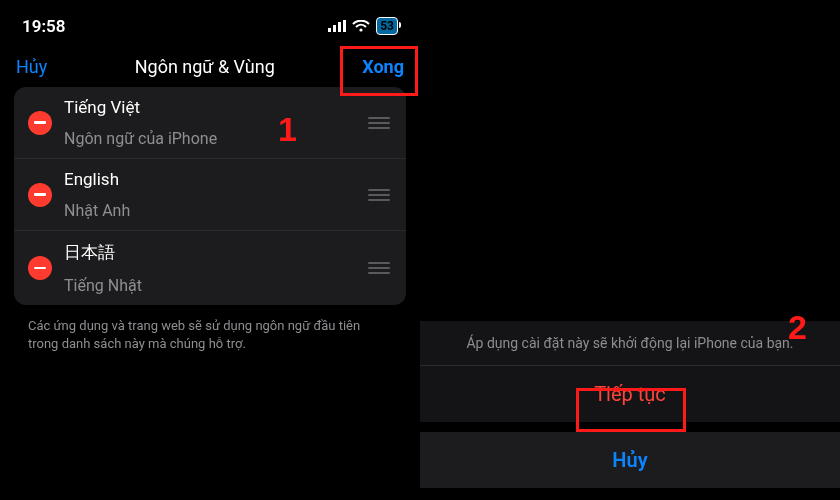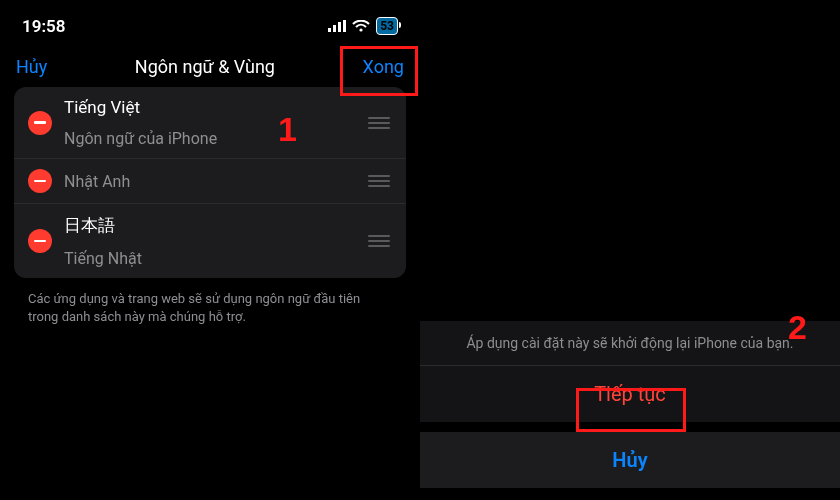--- a/index.html
+++ b/index.html
@@ -10,21 +10,21 @@
 
 .status-bar{display:flex;align-items:center;justify-content:space-between;padding:10px 22px 0 22px;height:32px;font-size:17px;font-weight:600}
 .status-right{display:flex;align-items:center;gap:6px}
 .sig-icon,.wifi-icon{display:inline-block}
 .sig-icon svg,.wifi-icon svg{display:block}
 .batt{display:flex;align-items:center;gap:2px;border:1px solid #fff;border-radius:4px;padding:1px 3px;font-size:12px;font-weight:700;background:#0369a1;color:#000;position:relative}
 .batt::after{content:"";position:absolute;right:-4px;top:4px;width:2px;height:6px;background:#fff;border-radius:0 2px 2px 0}
 
 .nav-bar{display:flex;align-items:center;justify-content:space-between;padding:14px 16px 10px 16px}
 .nav-btn{color:#0a84ff;font-size:18px}
-.nav-done{font-weight:400}
+.nav-done{font-weight:700}
 .nav-title{color:#fff;font-size:18px;font-weight:400}
 
 .section-hdr{color:#8e8e93;font-size:13px;letter-spacing:0.5px;padding:18px 30px 8px 30px}
 
 .list{margin:0 14px;background:#1c1c1e;border-radius:12px;overflow:hidden}
 .row{display:flex;align-items:center;padding:10px 14px;gap:12px;position:relative}
 .row+.row{border-top:1px solid #2b2b2d}
 .del-btn{width:24px;height:24px;border-radius:50%;background:#ff3b30;display:flex;align-items:center;justify-content:center;flex:0 0 24px}
 .del-btn .bar{width:12px;height:2.5px;background:#fff;border-radius:1px}
 .row-text{flex:1;display:flex;flex-direction:column;gap:12px}
@@ -103,20 +103,21 @@
             <span></span>
             <span></span>
           </div>
       </div>
 
       <div class="row">
         <div class="del-btn">
             <span class="bar"></span>
           </div>
         <div class="row-text">
+          <span class="row-title">English</span>
           <span class="row-sub">Nhật Anh</span>
         </div>
         <div class="drag">
             <span></span>
             <span></span>
             <span></span>
           </div>
       </div>
 
       <div class="row">

